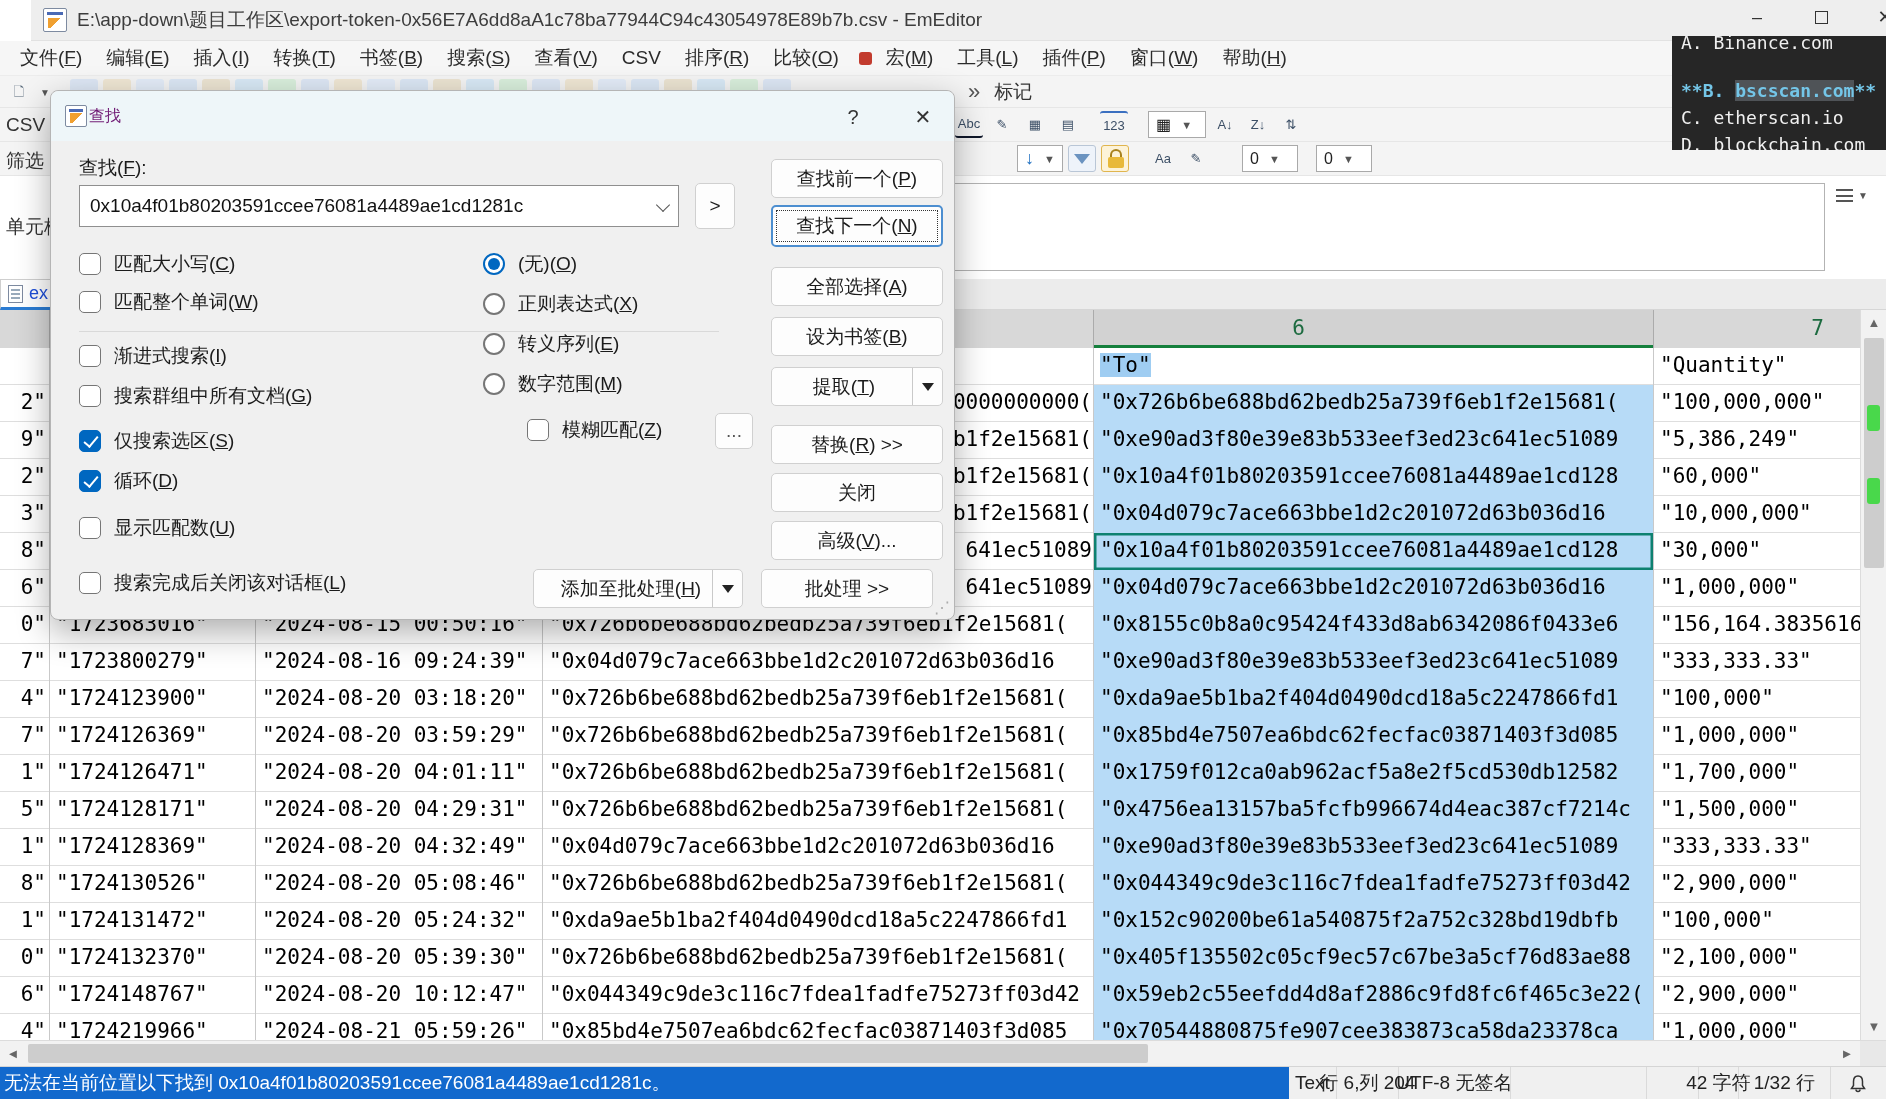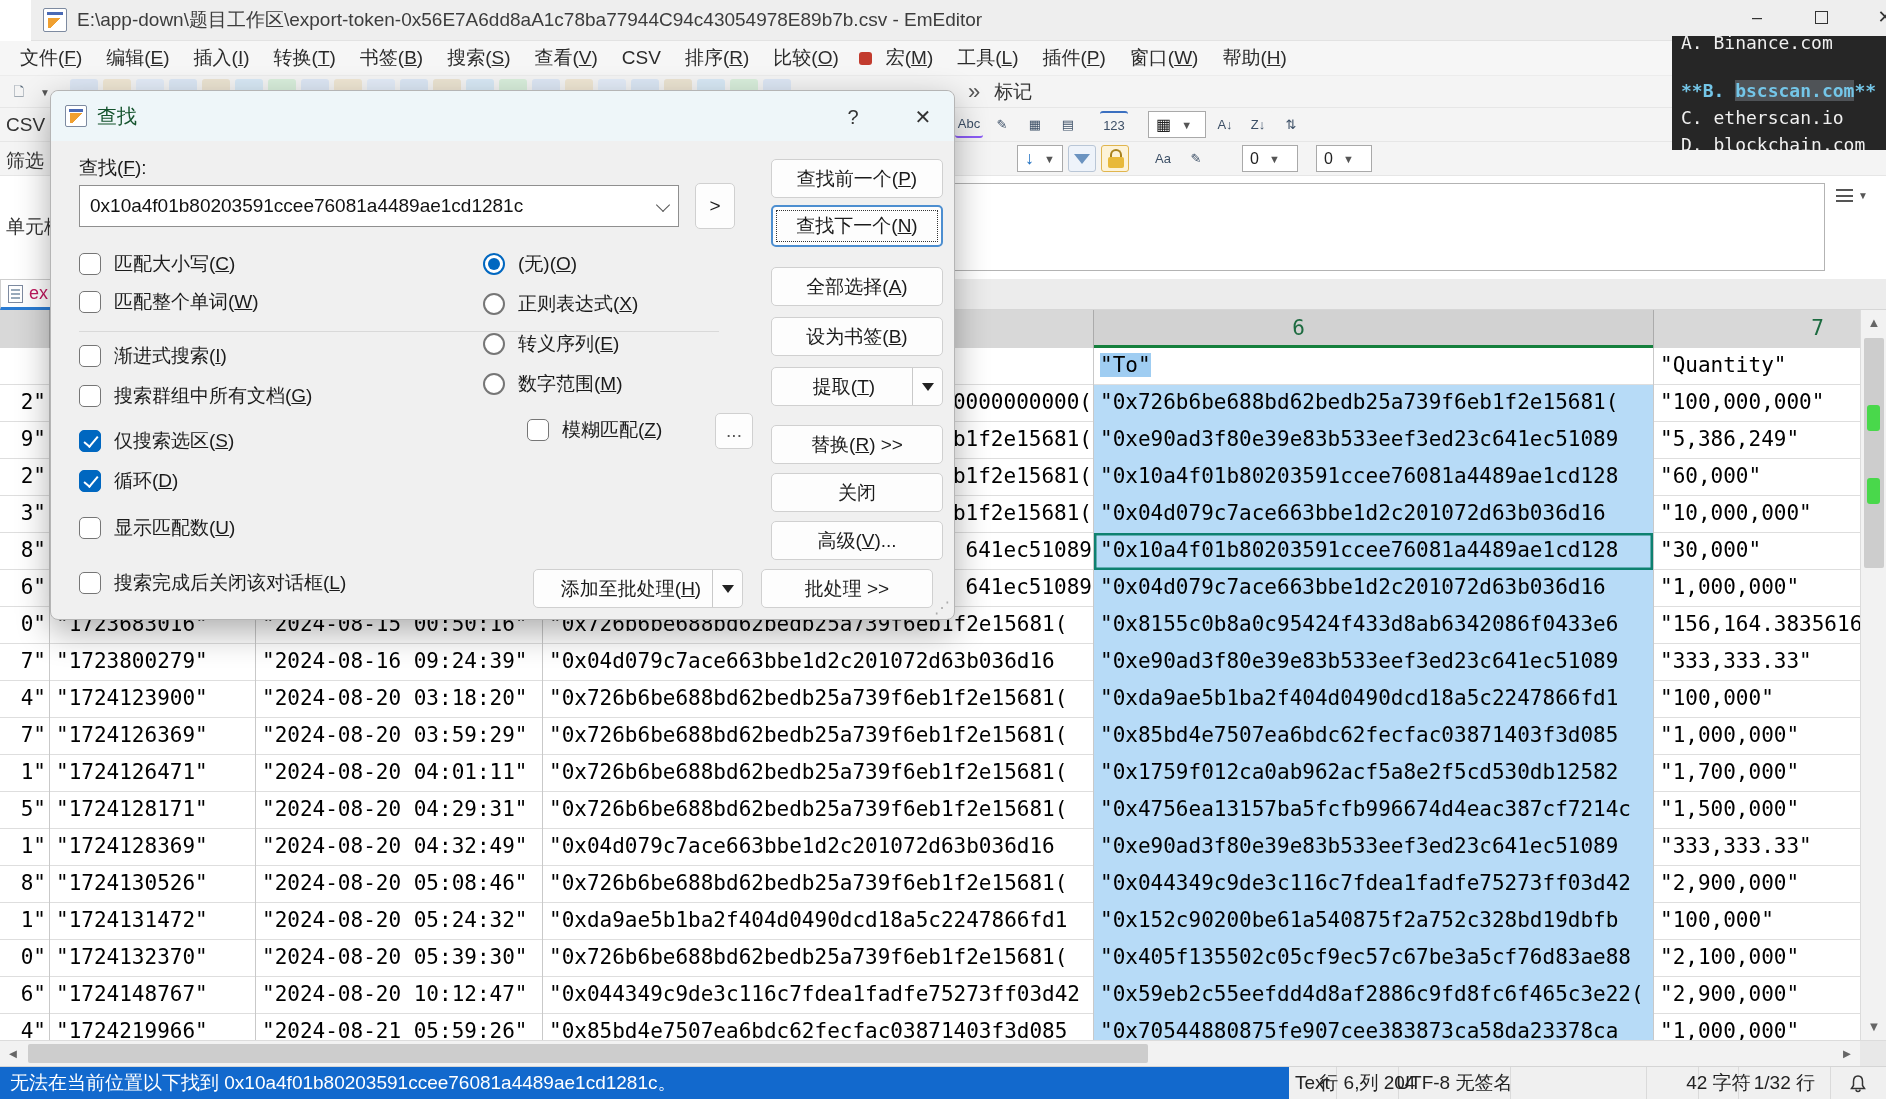--- a/index.html
+++ b/index.html
@@ -47,21 +47,21 @@
   
   .panel{position:absolute;left:0;top:176px;width:1886px;height:103px;background:#ffffff;}
   .marksbox{position:absolute;left:950px;top:7px;width:875px;height:88px;border:1px solid #b3b3b3;background:#fff;}
   .hamb{position:absolute;left:1832px;top:7px;width:36px;height:25px;display:flex;align-items:center;gap:5px;
         padding-left:4px;}
   .hamb .lines{width:17px;height:13px;border-top:2px solid #555;border-bottom:2px solid #555;position:relative;}
   .hamb .lines:after{content:"";position:absolute;left:0;top:3.5px;width:17px;height:2px;background:#555;}
   .hamb .dn{font-size:10px;color:#555;}
   .tabbar{position:absolute;left:0;top:279px;width:1886px;height:31px;background:#ececec;border-bottom:1px solid #d6d6d6;}
   .tab{position:absolute;left:0;top:0;width:64px;height:31px;background:#fff;border:1px solid #cfcfcf;
-       border-bottom:3px solid #2b7cd3;display:flex;align-items:center;gap:6px;padding-left:7px;font-size:18px;color:#be185d;}
+       border-bottom:3px solid #2b7cd3;display:flex;align-items:center;gap:6px;padding-left:7px;font-size:18px;color:#1d4ed8;}
   .docico{width:15px;height:18px;background:#fff;border:1px solid #7d8aa0;position:relative;flex:none;}
   .docico:before{content:"";position:absolute;left:2px;top:3px;width:9px;height:2px;background:#9ab;box-shadow:0 4px 0 #9ab,0 8px 0 #9ab;}
   
   .grid{position:absolute;left:0;top:310px;width:1860px;height:730px;overflow:hidden;background:#fff;
         font-family:"DejaVu Sans Mono",monospace;}
   .ghead{display:flex;height:38px;background:#d8d8d8;}
   .gh{flex:none;border-right:1px solid #ababab;height:38px;font-size:21px;color:#1d6b40;
       text-align:center;padding-top:6px;position:relative;}
   .gh.sel6{background:#d2d2d2;padding-right:150px;}
   .gh.sel6:after{content:"";position:absolute;left:0;bottom:0;width:100%;height:3px;background:#15803d;}
@@ -85,37 +85,37 @@
   .vsb .thumb{position:absolute;left:3px;top:28px;width:20px;height:230px;background:#cdcdcd;border-radius:2px;}
   .vsb .mark{position:absolute;left:6px;width:13px;height:26px;background:#49d84b;border-radius:3px;}
   .hsb{position:absolute;left:0;top:1040px;width:1886px;height:26px;background:#f2f2f2;border-top:1px solid #dcdcdc;}
   .hsb .btn{position:absolute;top:0;width:26px;height:25px;color:#666;font-size:13px;text-align:center;line-height:25px;}
   .hsb .thumb{position:absolute;left:28px;top:3px;width:1120px;height:19px;background:#cdcdcd;border-radius:2px;}
   .hsb .corner{position:absolute;right:0;top:0;width:26px;height:25px;background:#e8e8e8;}
   
   .statusbar{position:absolute;left:0;top:1066px;width:1886px;height:33px;background:#f0f0f0;
              border-top:1px solid #d5d5d5;display:flex;align-items:stretch;font-size:19px;color:#222;}
   .smsg{width:1289px;flex:none;background:#1269cd;color:#fff;display:flex;align-items:center;
-        padding-left:10px;white-space:nowrap;overflow:hidden;}
+        padding-left:4px;white-space:nowrap;overflow:hidden;}
   .scell{flex:none;display:flex;align-items:center;justify-content:center;border-right:1px solid #dadada;
          white-space:nowrap;padding:0 6px;}
   .scell:nth-of-type(2){width:62px;}
   .scell:nth-of-type(3){width:112px;}
   .scell:nth-of-type(4){width:136px;}
   .scell:nth-of-type(5){width:52px;}
   .scell:nth-of-type(6){width:40px;}
   .scell:nth-of-type(7){width:92px;}
   .scell:nth-of-type(8){width:76px;}
   .sbell{flex:1;display:flex;align-items:center;justify-content:center;}
   
   .dlg{position:absolute;left:50px;top:90px;width:905px;height:530px;background:#f0f0f0;
        border:1px solid #b5b5b5;border-radius:8px;box-shadow:0 12px 34px rgba(0,0,0,.32);z-index:40;}
   .dlg-title{position:absolute;left:0;top:0;width:100%;height:50px;background:#eef6f9;
              border-radius:8px 8px 0 0;display:flex;align-items:center;}
-  .dlg-title .txt{font-size:20px;color:#14532d;margin-left:10px;}
+  .dlg-title .txt{font-size:16px;color:#701a75;margin-left:2px;}
   .dlg-title .appico{margin-left:14px;width:22px;height:22px;}
   .dlgbtn{position:absolute;top:10px;width:40px;height:32px;display:flex;align-items:center;justify-content:center;
           font-size:20px;color:#333;}
   .dlab{position:absolute;font-size:19px;color:#1b1b1b;white-space:nowrap;}
   .find-input{position:absolute;left:28px;top:94px;width:600px;height:42px;border:1px solid #8f8f8f;
               background:#fff;font-size:19px;color:#111;display:flex;align-items:center;
               padding:0 34px 0 10px;white-space:nowrap;overflow:hidden;}
   .find-input .chev{position:absolute;right:10px;top:14px;width:10px;height:10px;border:solid #555;
                     border-width:0 0 1.8px 1.8px;transform:rotate(-45deg);}
   .sqbtn{position:absolute;background:#fdfdfd;border:1px solid #d0d0d0;border-radius:5px;
@@ -213,21 +213,21 @@
       </div>
     <div class="iconrow" style="left:968px;gap:14px;">
       <span class="chev-more">»</span>
       <span class="tlabel">标记</span>
     </div>
   </div>
 
   <div class="tb tb2">
     <div class="rail" style="top:6px;">CSV</div>
     <div class="iconrow" style="left:955px;">
-      <span class="tbx" style="border-bottom:2px solid #8b5cf6;">Abc</span>
+      <span class="tbx" style="border-bottom:2px solid #0f172a;">Abc</span>
       <span class="tbx">✎</span>
       <span class="tbx">▦</span>
       <span class="tbx">▤</span>
       <span style="width:8px;"></span>
       <span class="tbx" style="border-top:2px solid #3a6fc0;">123</span>
       <span style="width:10px;"></span>
       <span class="tcombo" style="width:58px;">
           <span>▦</span>
           <span class="dn">▼</span>
         </span>

